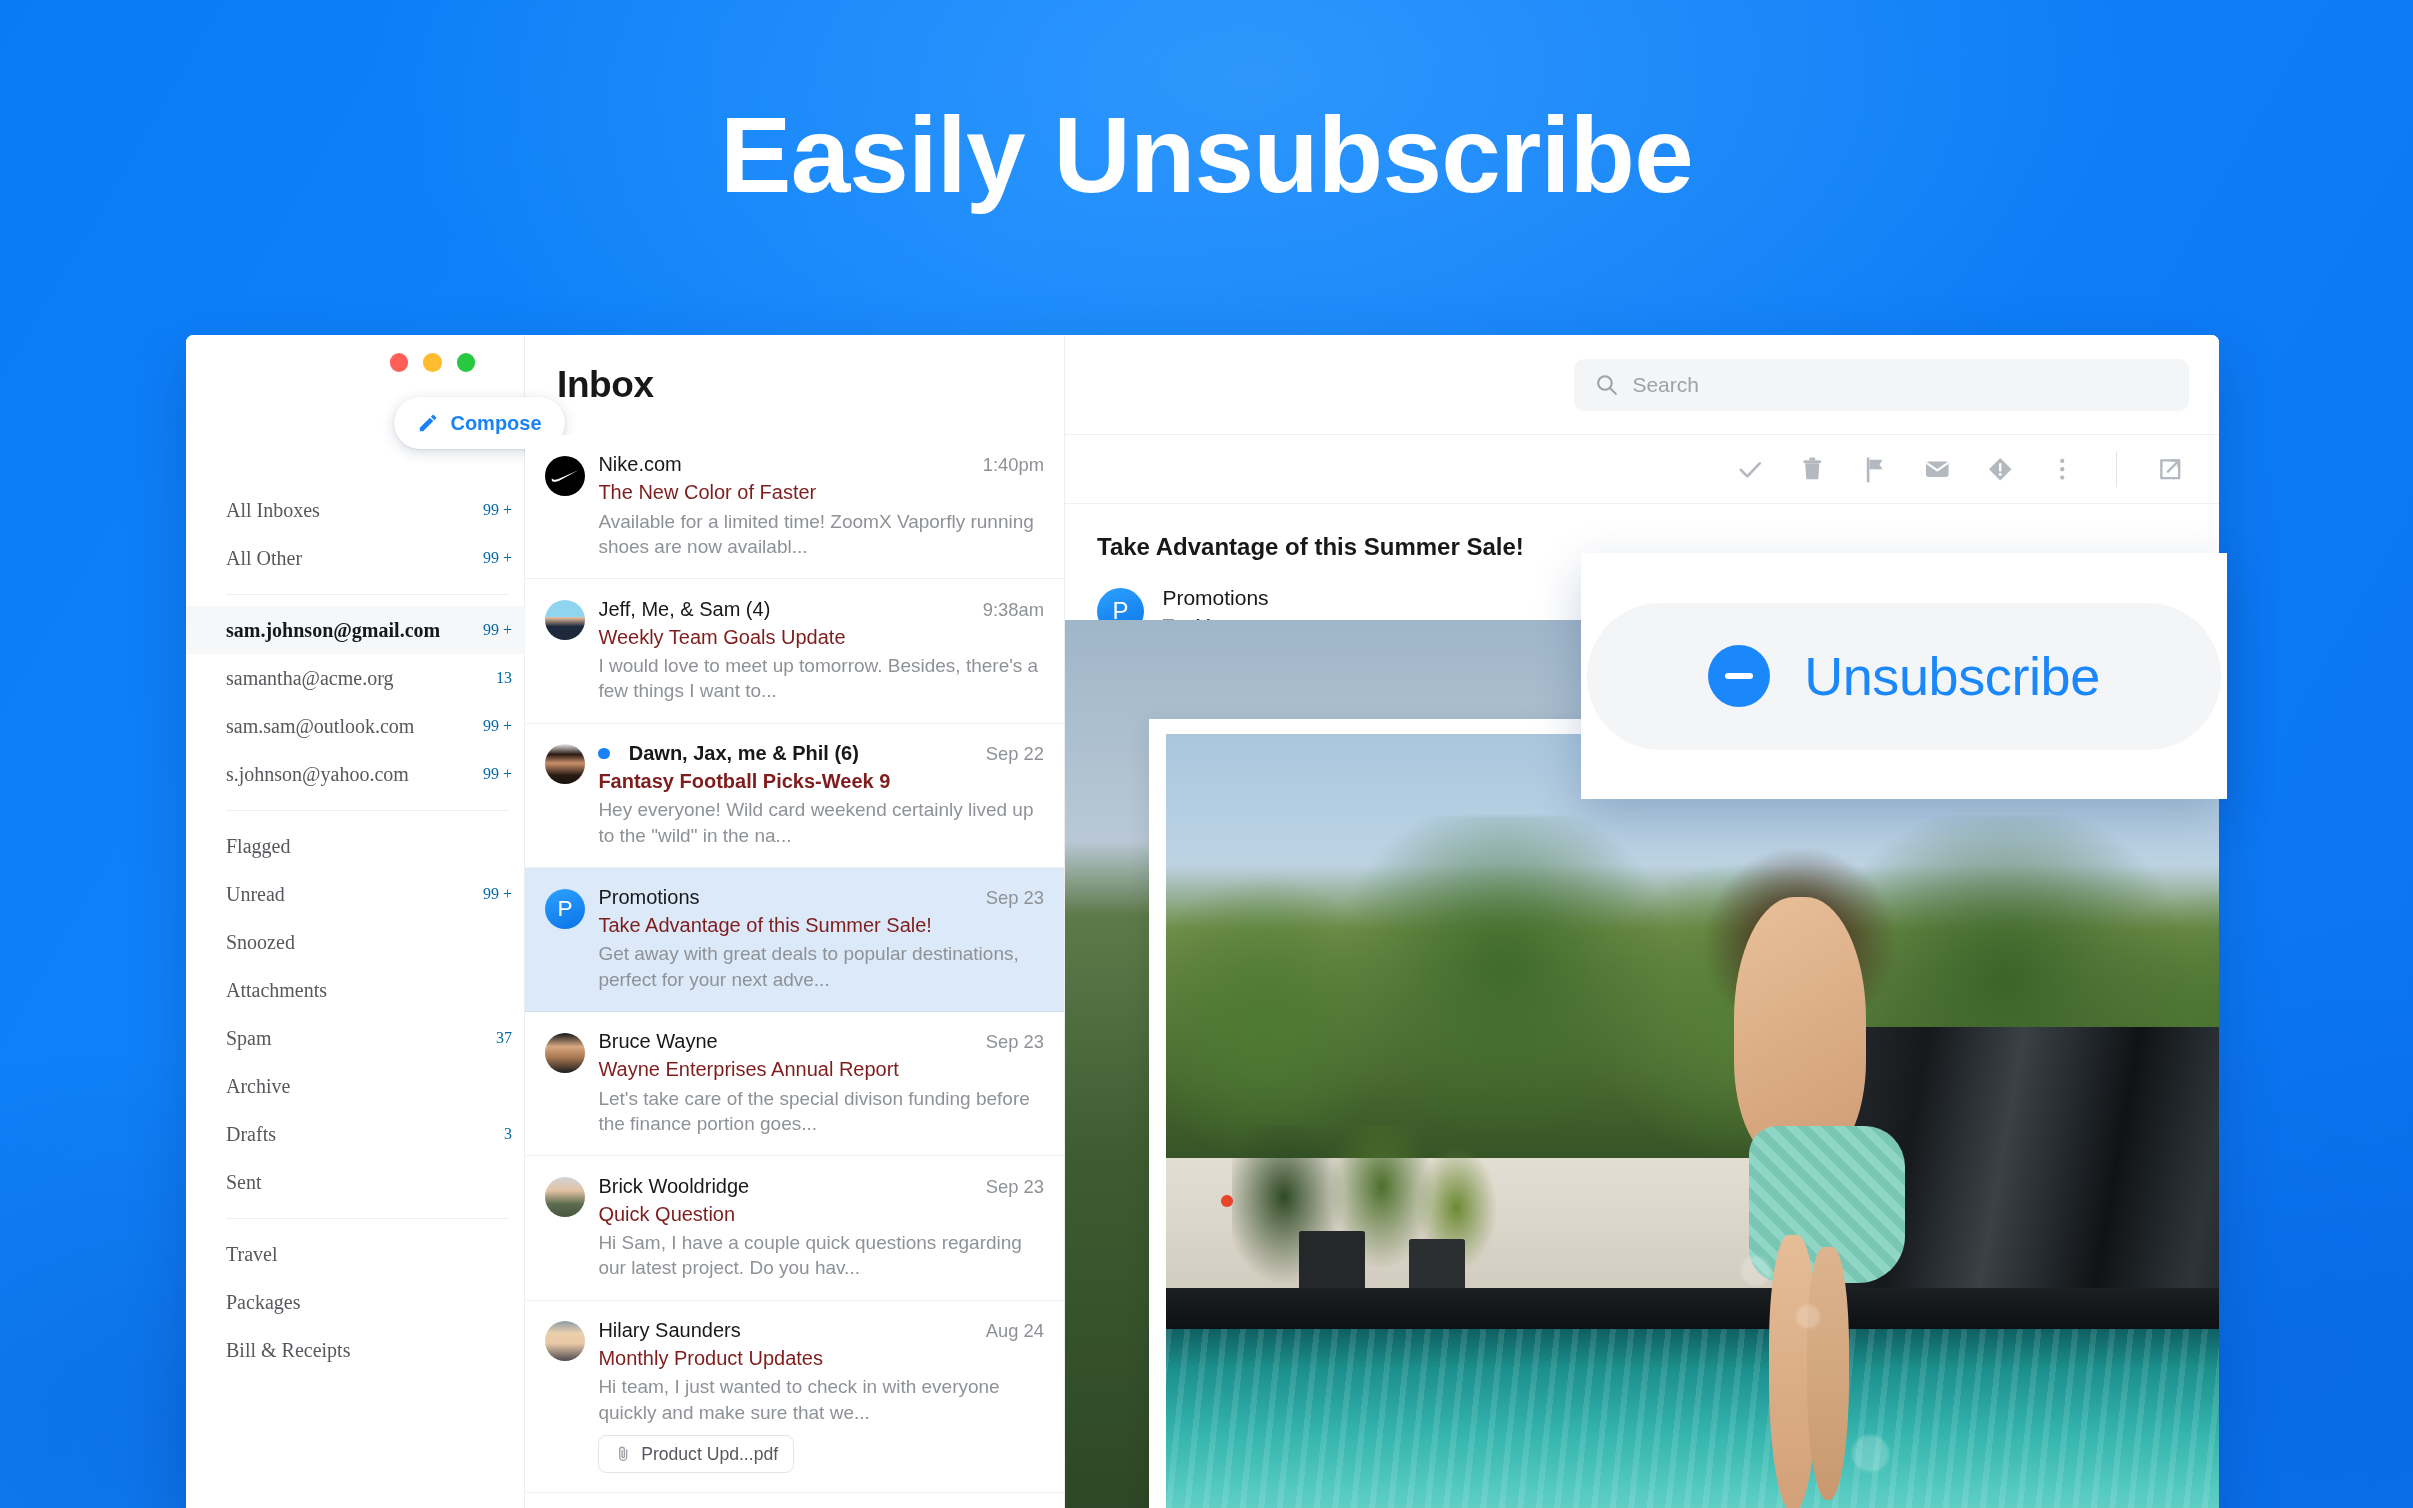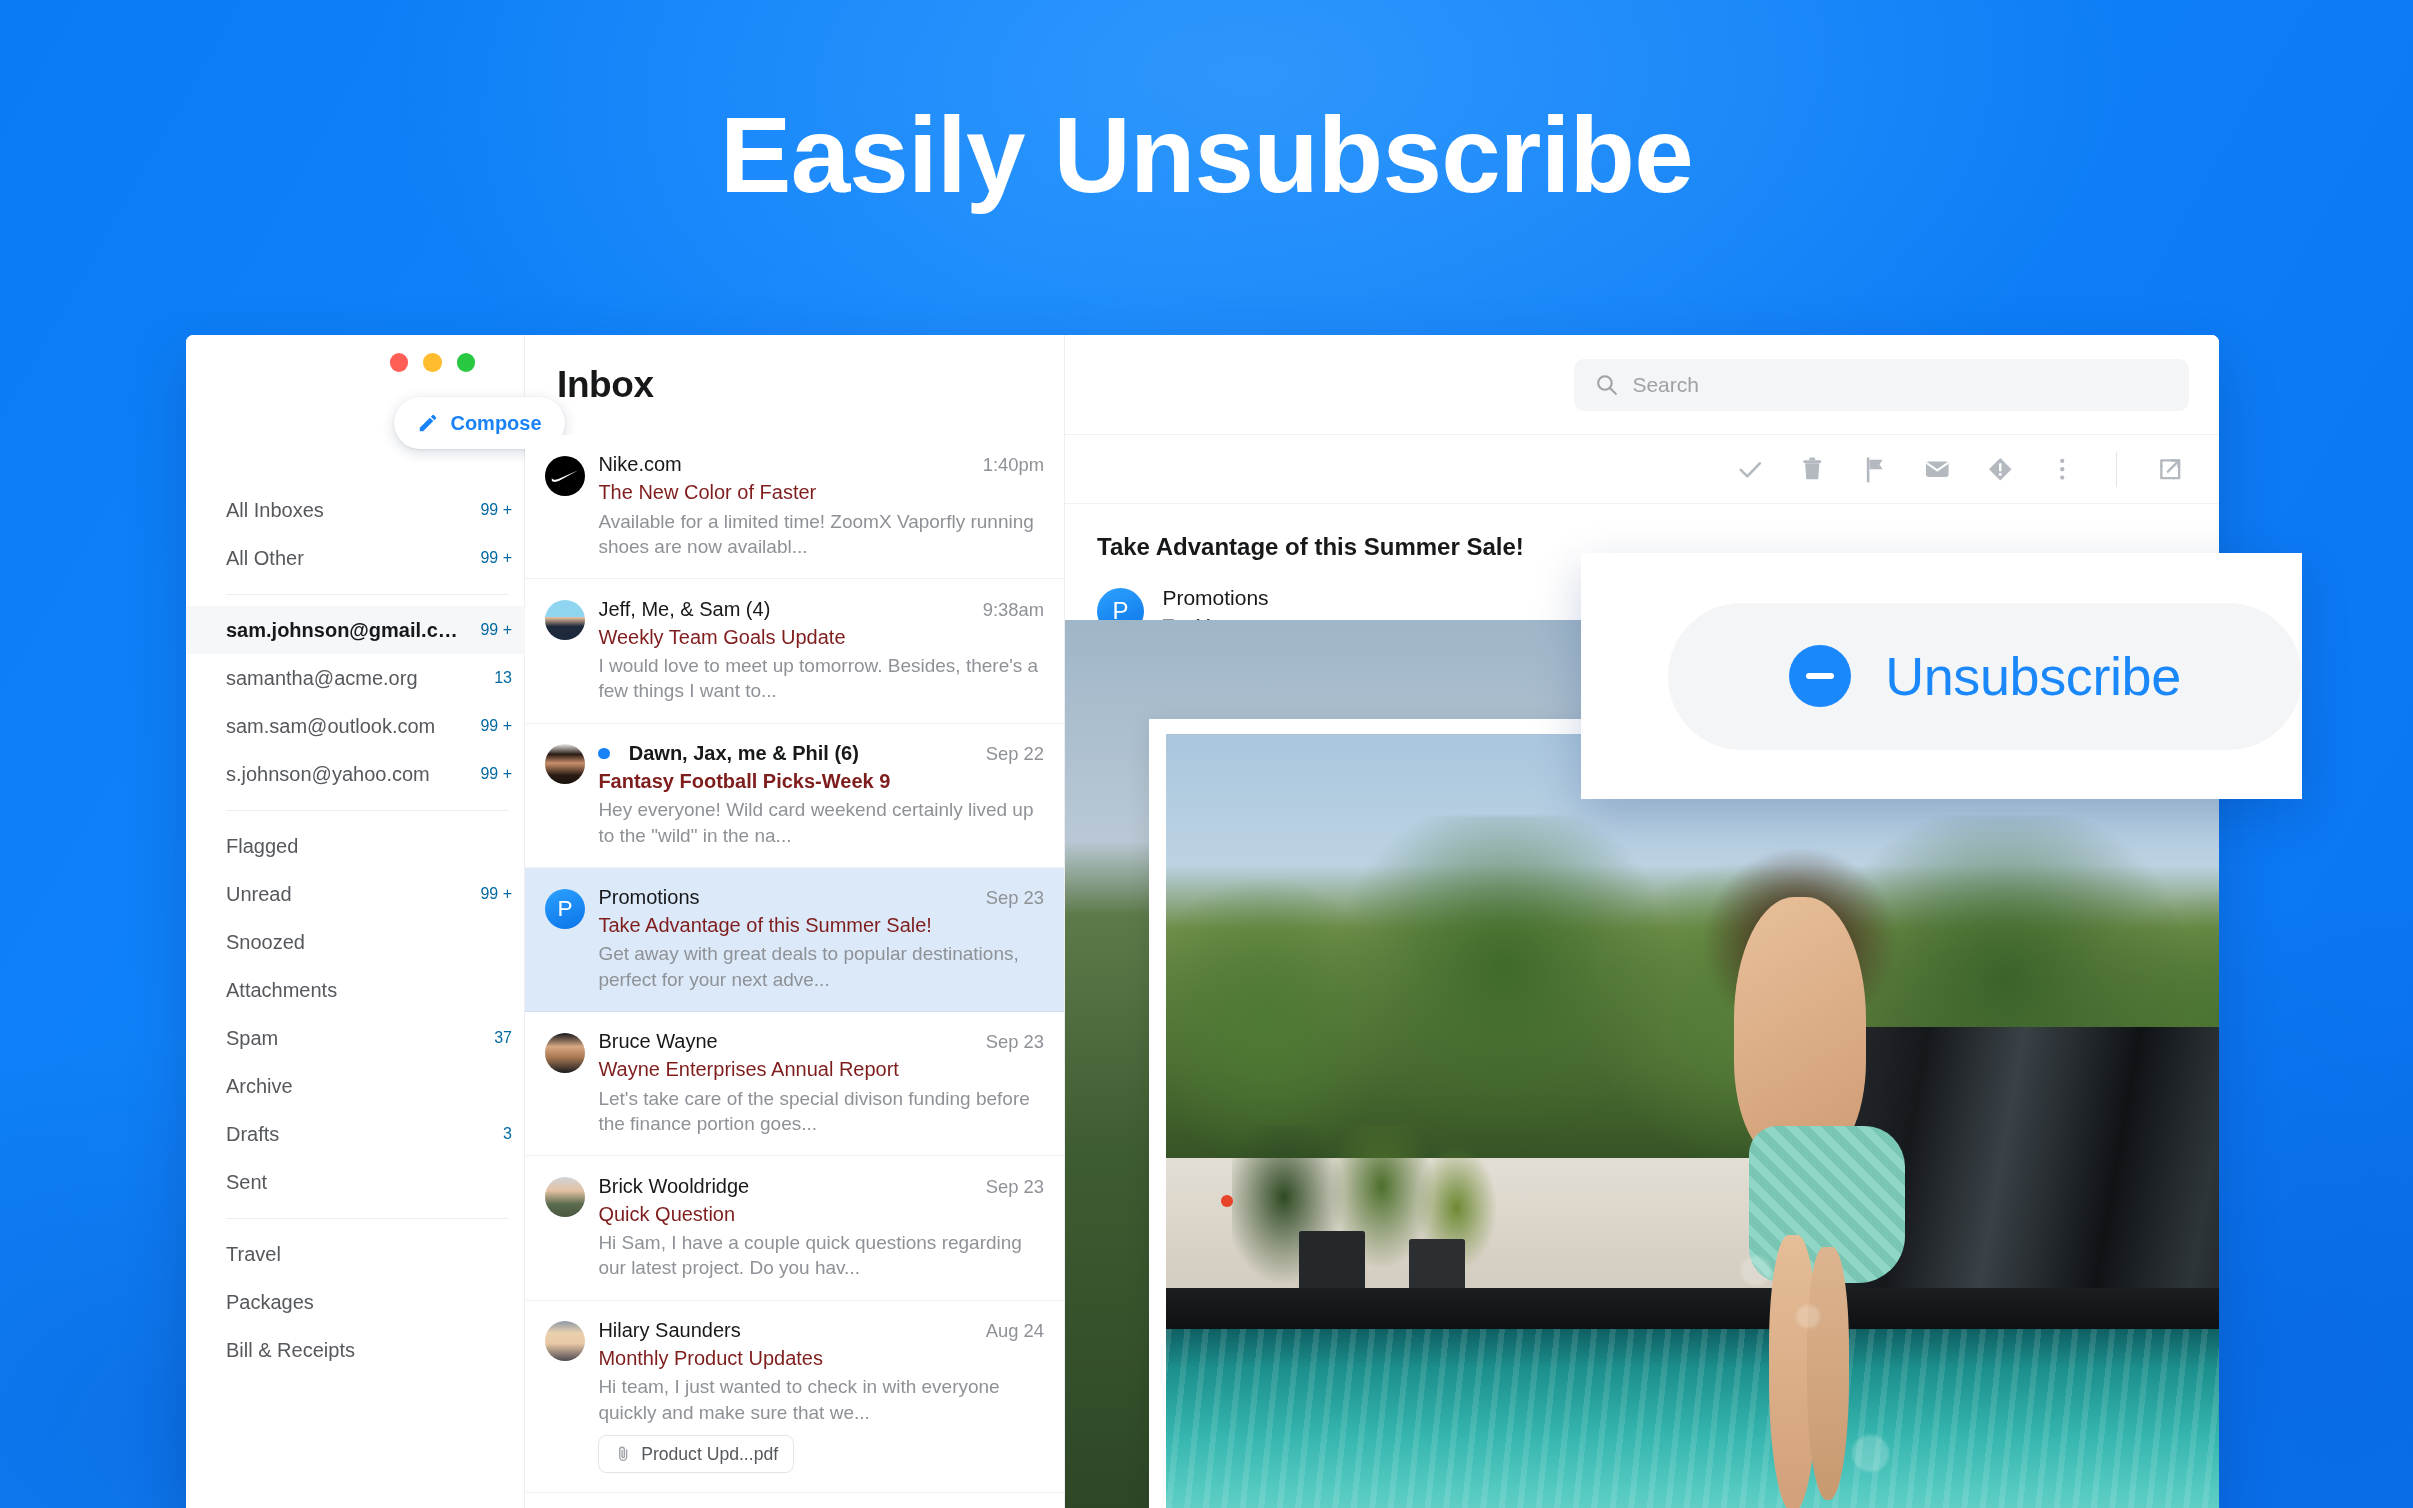--- a/index.html
+++ b/index.html
@@ -41,21 +41,21 @@
   .compose{
     position:absolute; left:208px; top:62px; width:171px; height:52px;
     background:#ffffff; border-radius:26px; display:flex; align-items:center;
     justify-content:center; gap:11px;
     box-shadow:0 3.4px 13.4px rgba(20,40,80,.16), 0 0.8px 2.5px rgba(20,40,80,.10);
     cursor:pointer;
   }
   .compose .label{ color:#1a82f7; font-size:20px; font-weight:bold; }
   .pencil{ width:22px; height:22px; display:block; }
 
-  .nav{ position:absolute; left:0; top:151px; width:360px; }
+  .nav{ position:absolute; left:0; top:151px; width:360px;font-family:Liberation Serif, serif; }
   .nav-row{
     height:48px; display:flex; align-items:center; padding:0 34px 0 40px;
     font-size:20px; color:#55585c; cursor:pointer;
   }
   .nav-row .nm{ flex:1; white-space:nowrap; overflow:hidden; text-overflow:ellipsis; }
   .nav-row .ct{ color:#0369a1; font-size:16px; margin-left:13px; }
   .nav-row.sel{ background:#f6f7f8; }
   .nav-row.sel .nm{ color:#16181a; font-weight:bold; }
   .nav-sep{ height:0.8px; background:#eceef1; margin:11.7px 37px 11.7px 40px; }
 
@@ -187,23 +187,23 @@
       radial-gradient(ellipse 26% 66% at 52% 34%, #4d6f2c, transparent 70%),
       radial-gradient(ellipse 20% 50% at 78% 46%, #6d8a33, transparent 70%);
   }
   .pot1{ position:absolute; left:12%; bottom:30%; width:6%; height:9%; background:#24282b; border-radius:2.5px 2.5px 5px 5px; }
   .pot2{ position:absolute; left:22%; bottom:30%; width:5%; height:8%; background:#2b2f32; border-radius:2.5px 2.5px 5px 5px; }
   .flowerdot{ position:absolute; left:5%; bottom:42%; width:11.7px; height:11.7px; background:#e8442a; border-radius:50%; }
   .bokeh{ position:absolute; border-radius:50%; background:rgba(255,255,255,.22); filter:blur(1.7px); }
 
   
   .unsub-card{
-    position:absolute; left:1581px; top:553px; width:721px; height:246px;
+    position:absolute; left:1581px; top:553px; width:646px; height:246px;
     background:#ffffff; box-shadow:0 17px 45px rgba(0,40,110,.20);
-    display:flex; align-items:center; justify-content:flex-end;
+    display:flex; align-items:center; justify-content:center;
   }
   .unsub-btn{
     width:634px; height:147px; border-radius:74px; background:#f4f5f7;
     display:flex; align-items:center; justify-content:center; gap:34px; cursor:pointer;
   }
   .minus-circle{
     width:62px; height:62px; border-radius:50%; background:#1a88fa;
     display:flex; align-items:center; justify-content:center;
   }
   .minus-bar{ width:28.5px; height:6.7px; border-radius:3.4px; background:#ffffff; }

